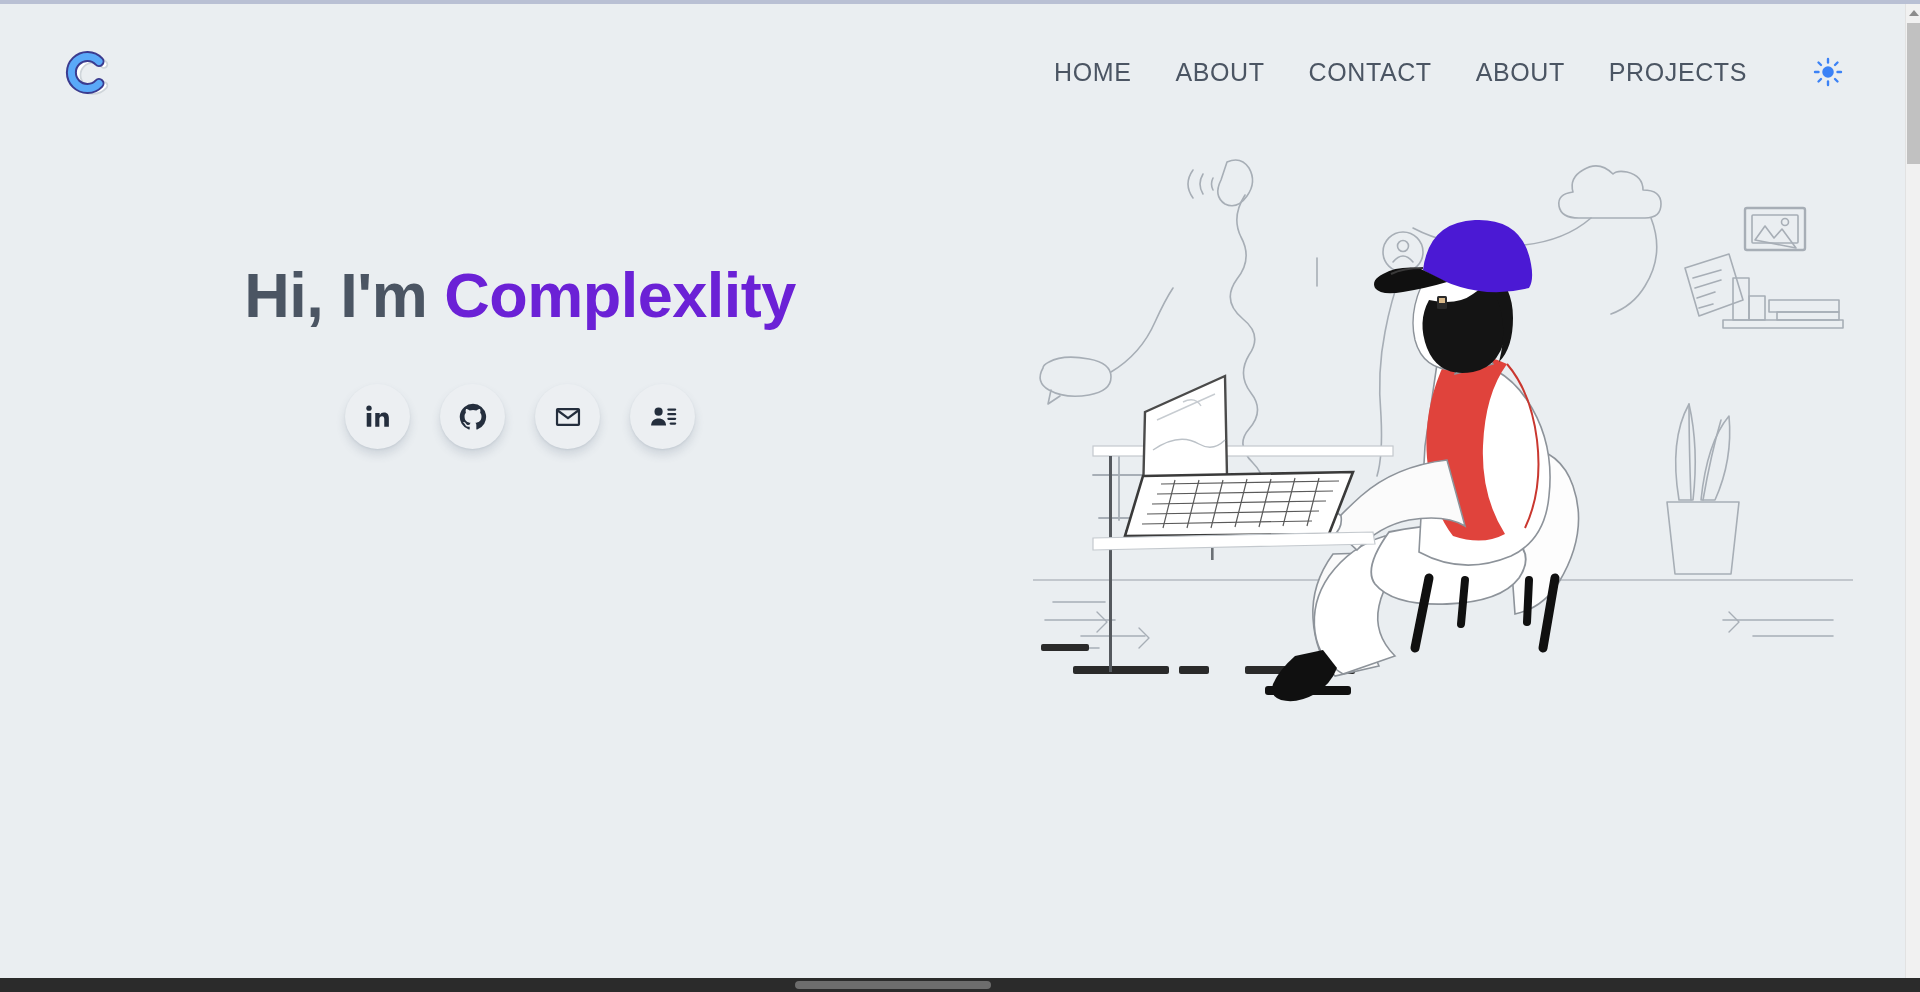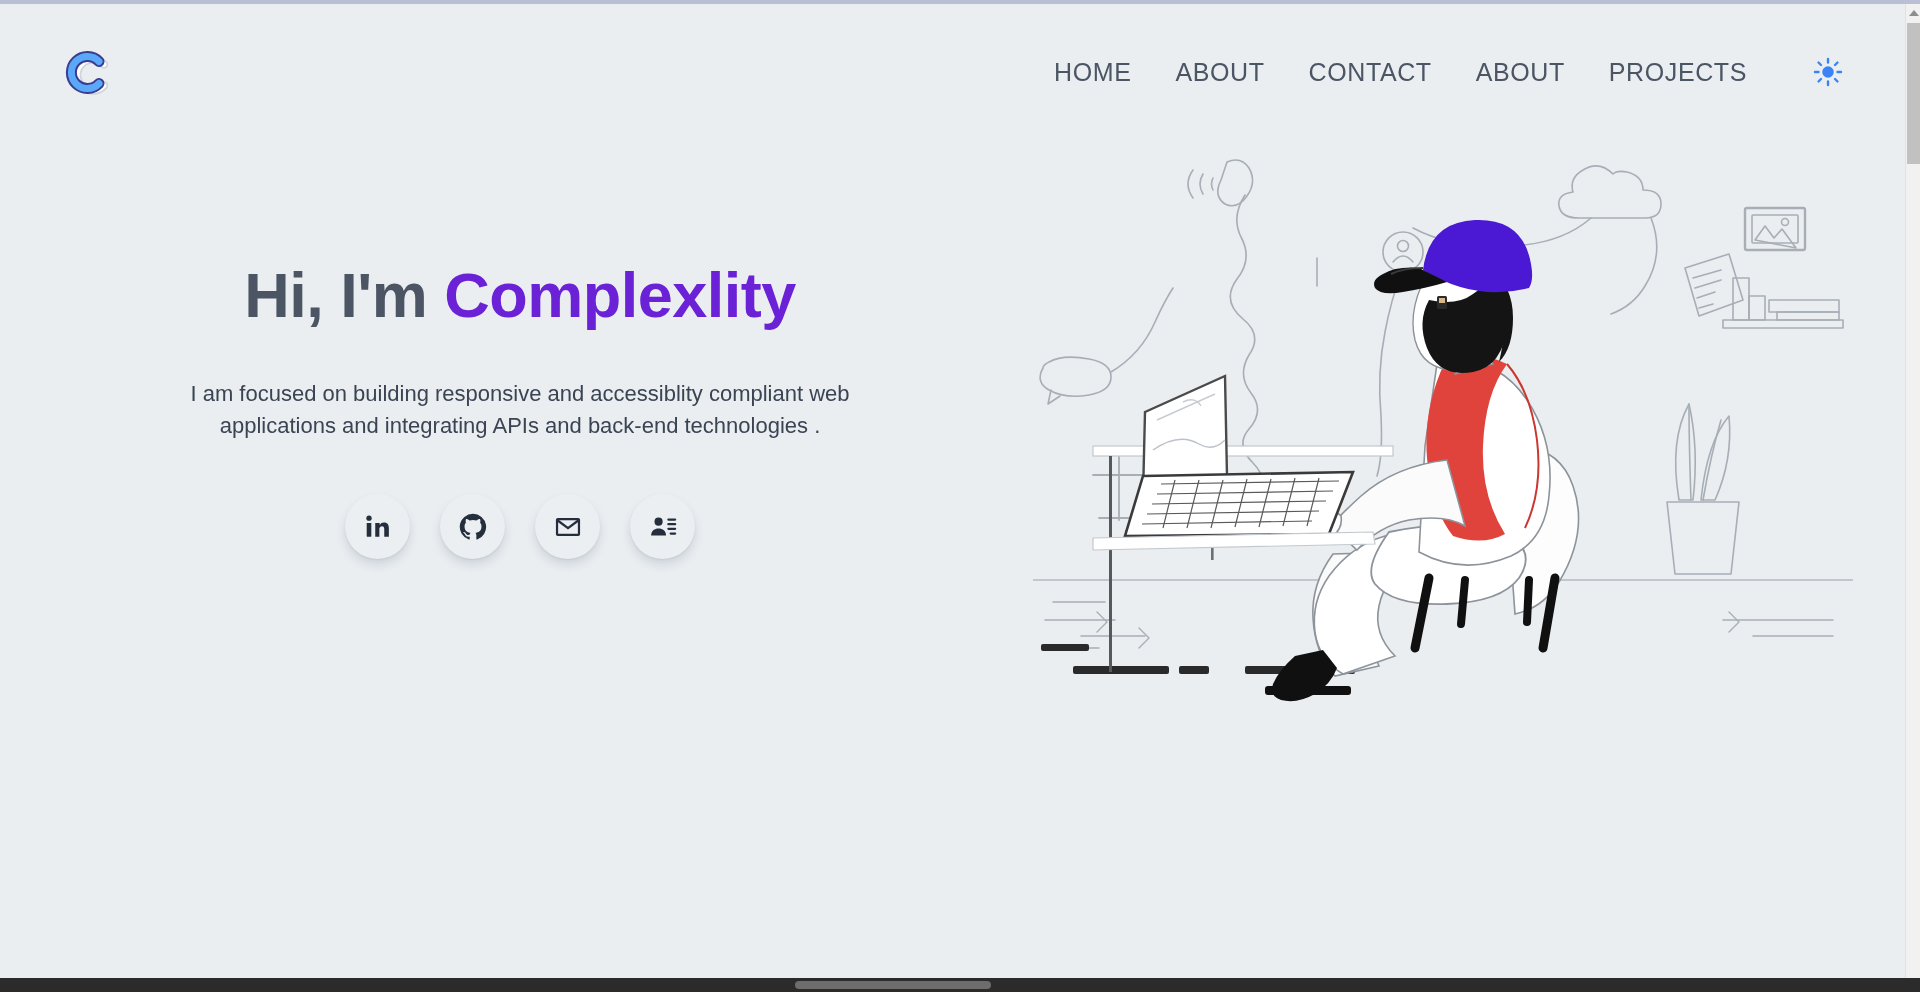--- a/index.html
+++ b/index.html
@@ -240,21 +240,20 @@
         </button>
       </nav>
     </header>
 
     <section class="hero">
 
       <div class="hero-left">
         <h1 class="hero-title"><span>Hi, I'm </span><span class="accent">Complexlity</span></h1>
 
 
-        <p class="hero-desc">I am focused on building responsive and accessiblity compliant web applications and integrating APIs and back-end technologies .</p>
 
         <div class="socials">
 
           <a class="social-btn" href="#" title="LinkedIn">
             <svg viewBox="0 0 24 24" width="27" height="27" fill="#242e3d">
               <rect x="2.4" y="8.9" width="4.1" height="12.2" rx="0.4"></rect>
               <circle cx="4.45" cy="4.6" r="2.35"></circle>
               <path d="M10 8.9h3.95v1.75a4.3 4.3 0 0 1 3.85-2.1c3.2 0 4.3 2.05 4.3 5.1v7.45h-4.1v-6.6c0-1.6-.55-2.7-2-2.7-1.2 0-1.9.82-2.2 1.6-.12.28-.15.67-.15 1.06v6.64H10z"></path>
             </svg>
           </a>

